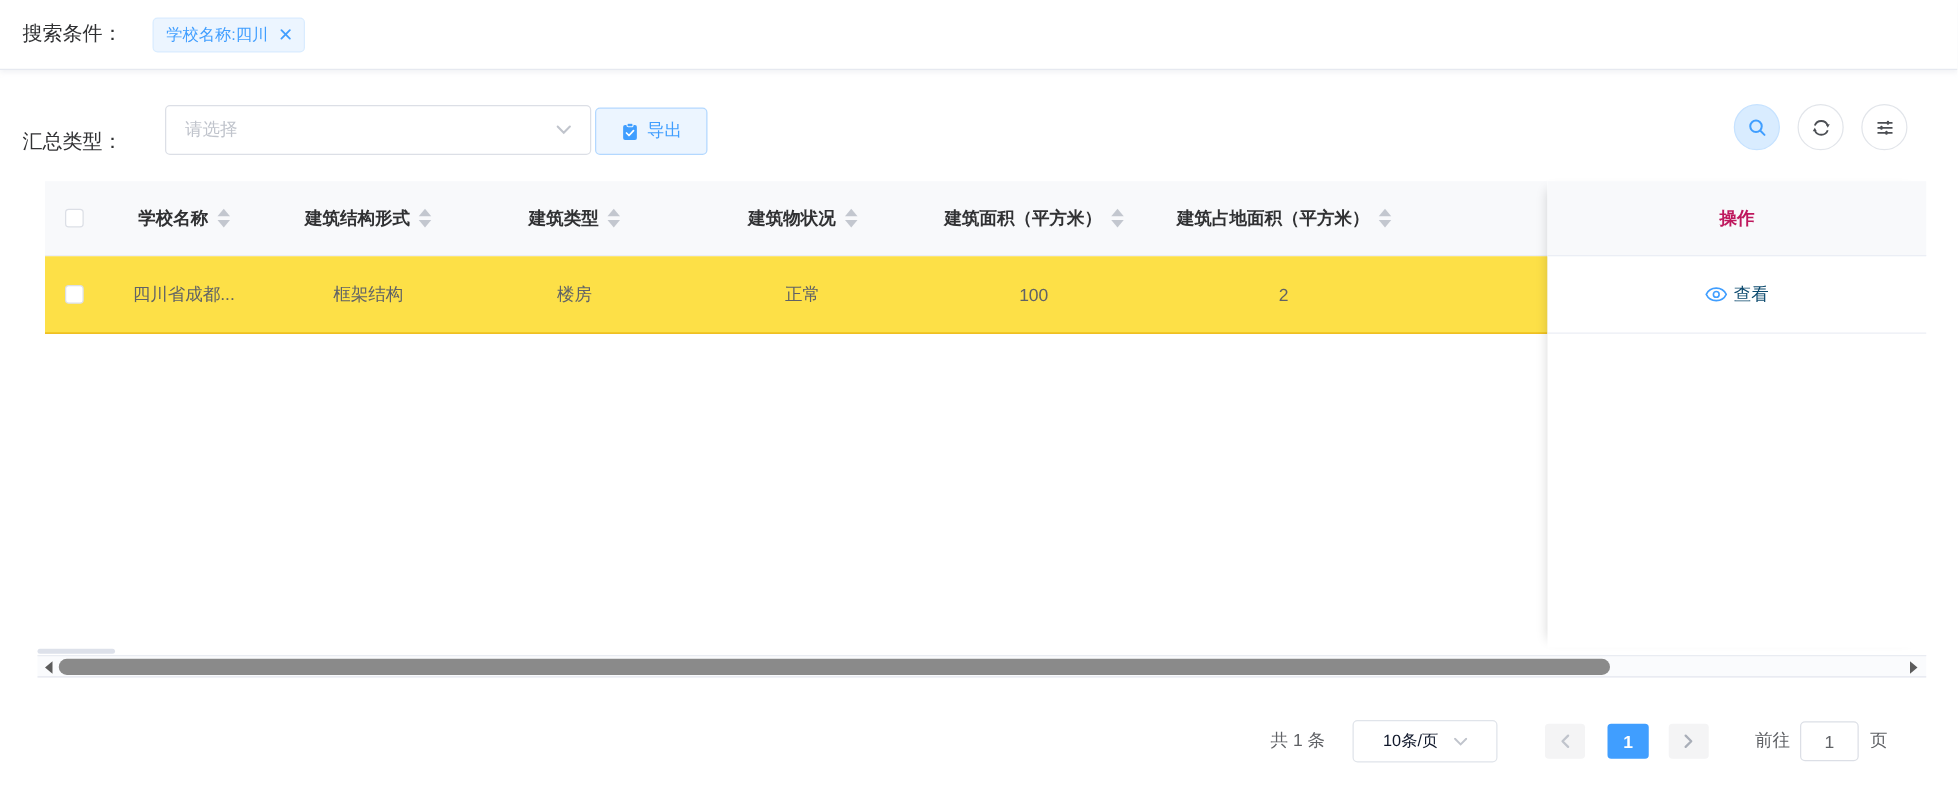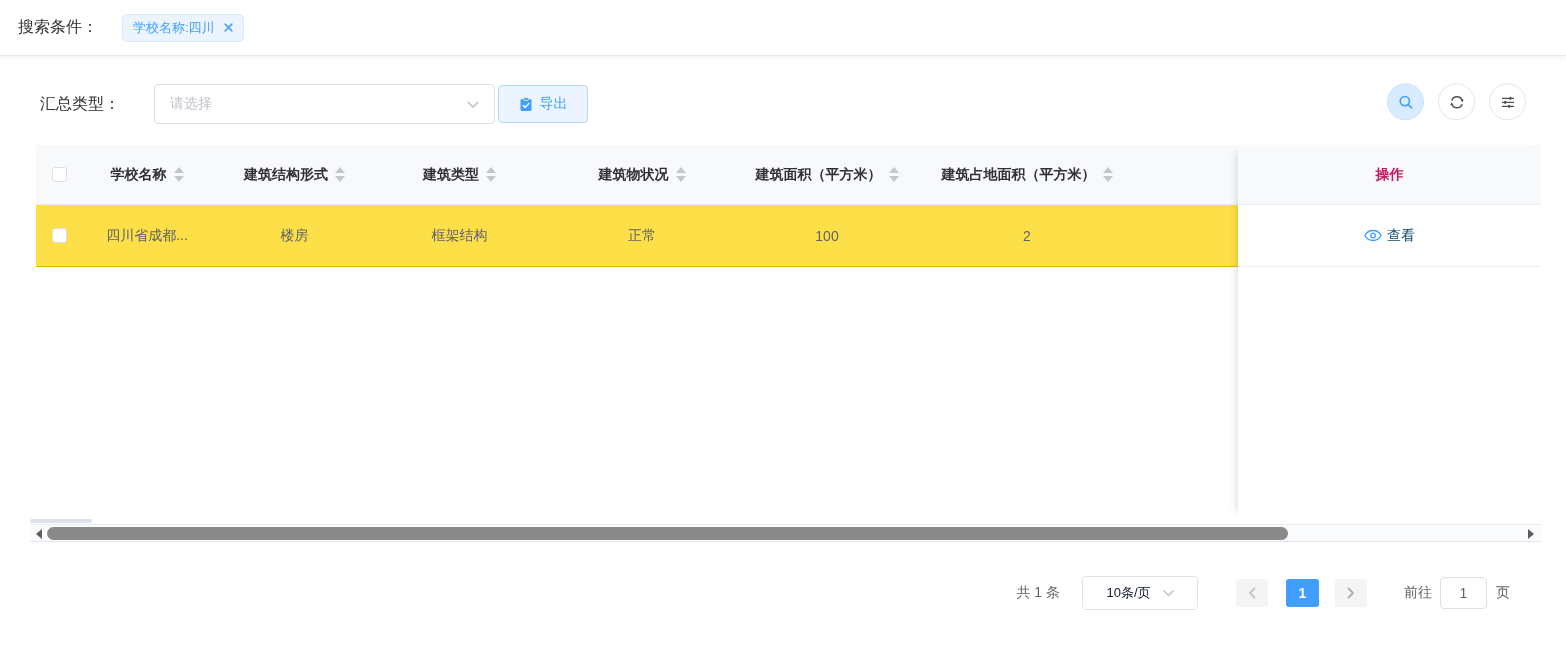--- a/index.html
+++ b/index.html
@@ -17,21 +17,21 @@
     background:#fff;
   }
   .search-label { font-size:16px; color:#303133; }
   .tag {
     margin-left:24px; height:28px; display:inline-flex; align-items:center; gap:9px;
     background:#ecf5ff; border:1px solid #d9ecff; border-radius:4px;
     padding:0 10px; font-size:13px; color:#409eff;
   }
   .tag-close { display:inline-flex; cursor:pointer; align-items:center; }
   
-  .toolbar { position:relative; display:flex; align-items:center; margin-top:28px; height:40px; padding-left:40px; }
+  .toolbar { position:relative; display:flex; align-items:flex-end; margin-top:28px; height:40px; padding-left:18px; }
   .summary-label { font-size:16px; color:#303133; margin-right:34px; }
   .select {
     width:341px; height:40px; border:1px solid #dcdfe6; border-radius:4px;
     display:flex; align-items:center; padding:0 15px; background:#fff; cursor:pointer;
   }
   .select .placeholder { color:#c0c4cc; font-size:14px; flex:1; }
   .export-btn {
     margin-left:3px; width:90px; height:38px; border:1px solid #b3d8ff; border-radius:4px;
     background:#ecf5ff; color:#409eff; font-size:14px; font-family:inherit;
     display:inline-flex; align-items:center; justify-content:center; gap:7px; cursor:pointer;
@@ -231,22 +231,22 @@
           </span>
       </div>
       <div class="cell c-fill"></div>
     </div>
 
     <div class="trow">
       <div class="cell c-check">
         <span class="checkbox"></span>
       </div>
       <div class="cell c1">四川省成都...</div>
+      <div class="cell c2">框架结构</div>
       <div class="cell c3">楼房</div>
-      <div class="cell c2">框架结构</div>
       <div class="cell c4">正常</div>
       <div class="cell c5">100</div>
       <div class="cell c6">2</div>
       <div class="cell c-fill"></div>
     </div>
   </div>
 
   <div class="fixed-col">
     <div class="fixed-head">操作</div>
     <div class="fixed-cell">

